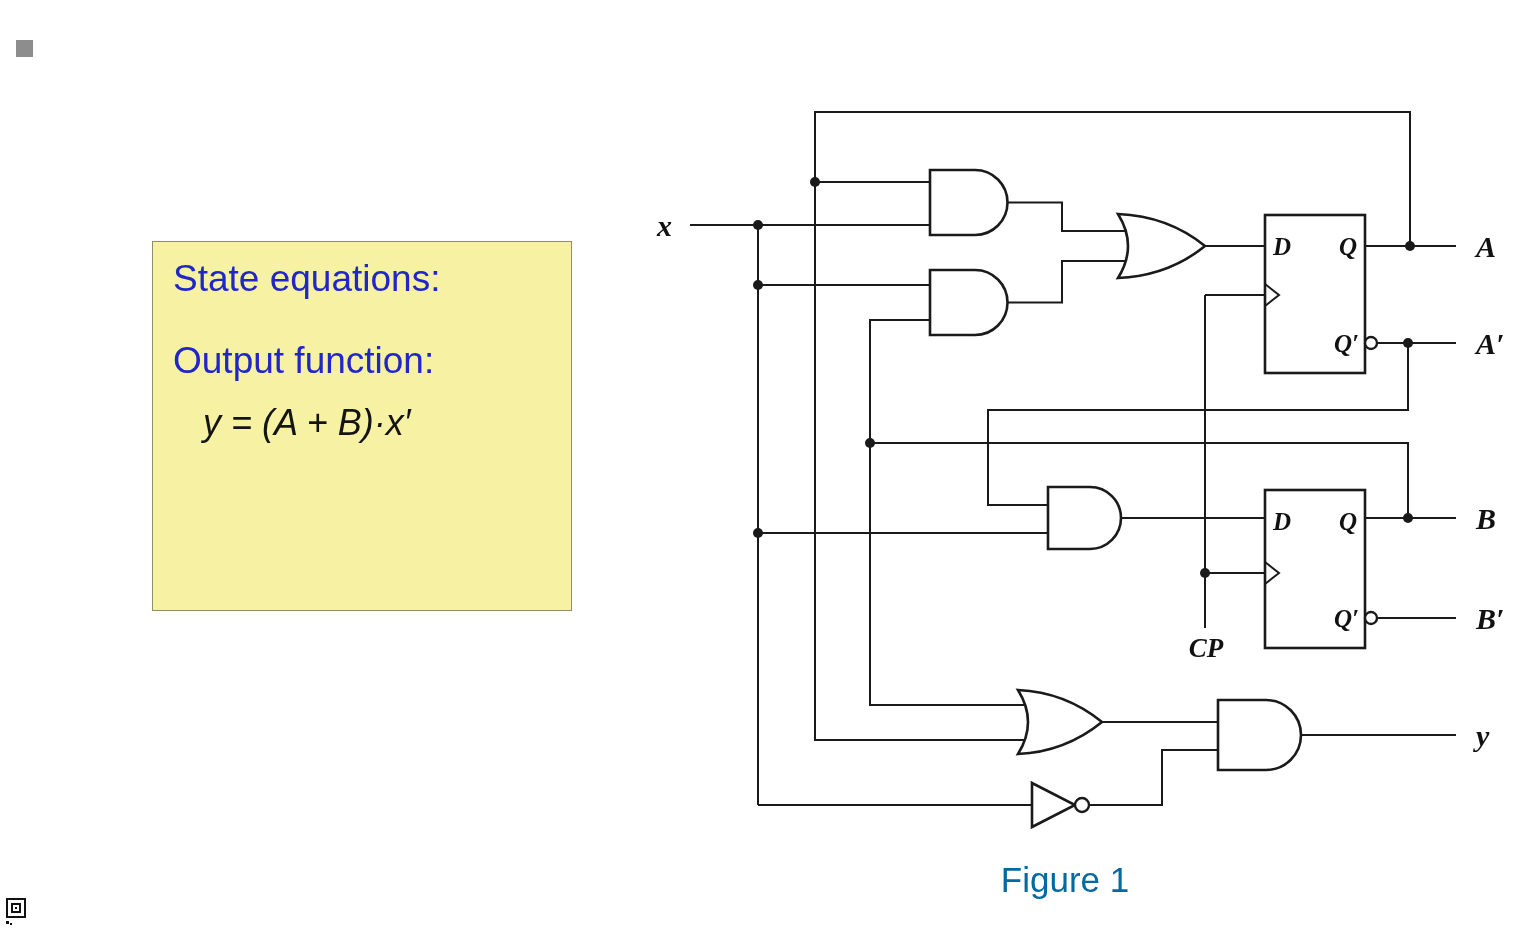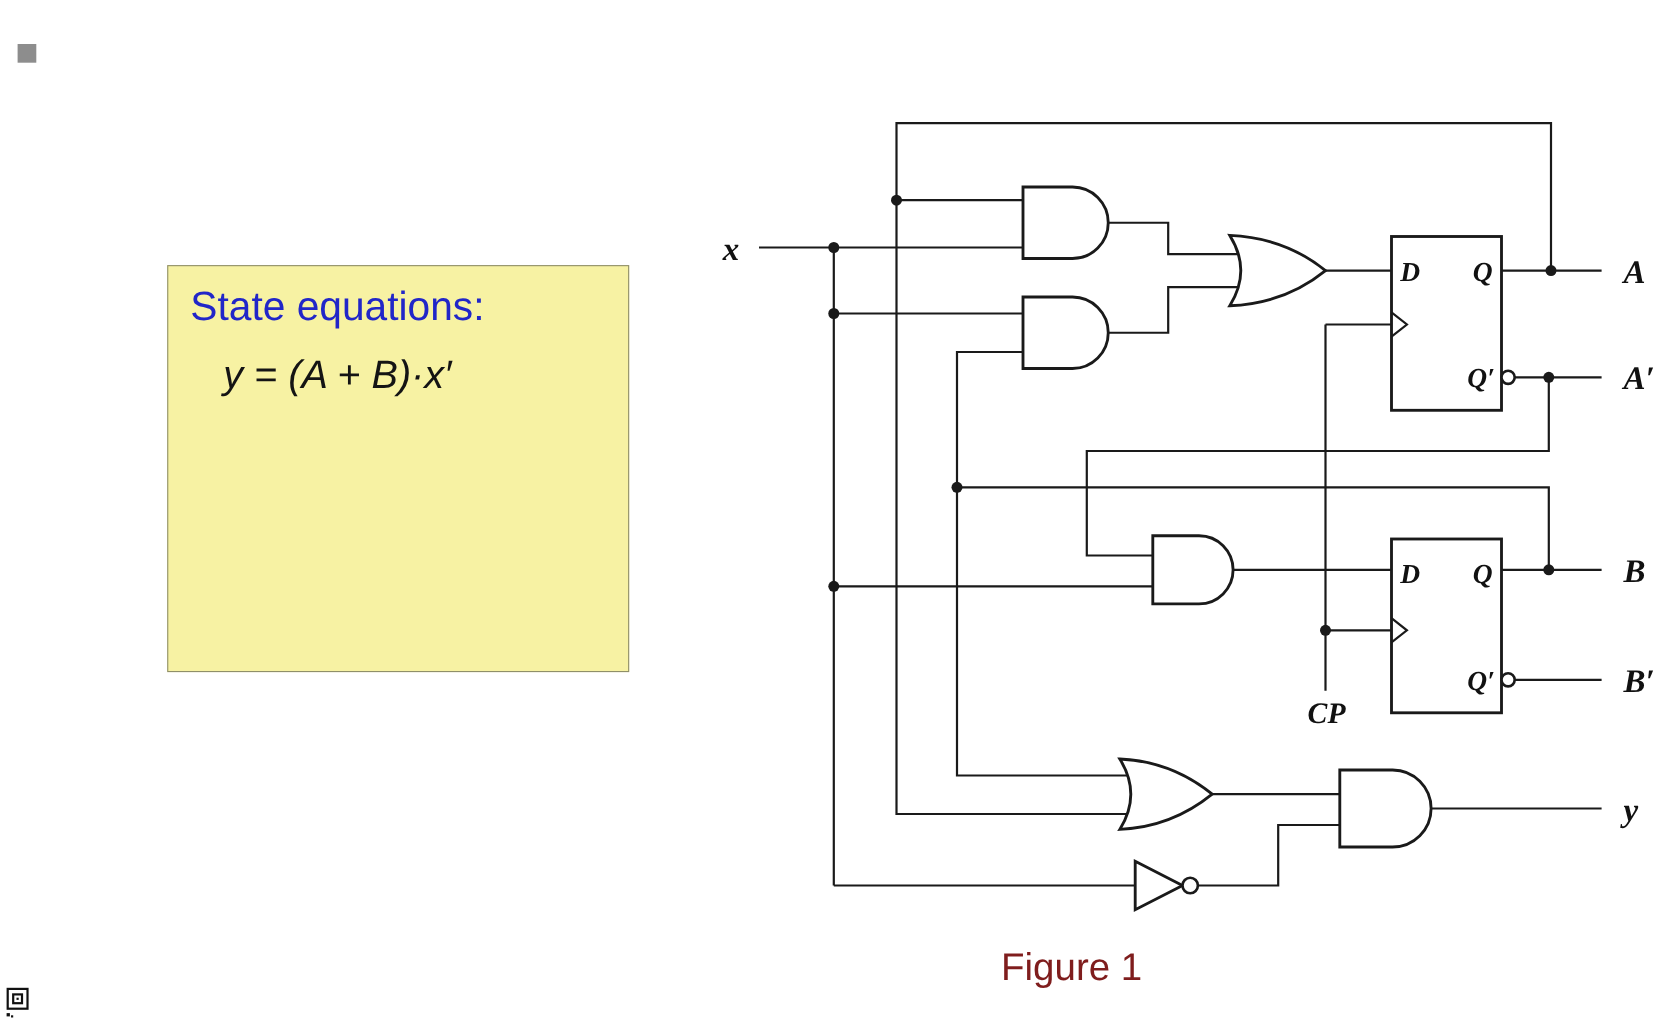--- a/index.html
+++ b/index.html
@@ -56,33 +56,34 @@
     font-size:25px;fill:#111111;
   }
   .cp-label{
     font-family:"Liberation Serif",serif;
     font-style:italic;font-weight:bold;
     font-size:27px;fill:#111111;
   }
   
   .figure-caption{
     position:absolute;left:910px;top:860px;width:310px;
-    font-size:35px;color:#7f1d1d;
+    text-align:center;font-size:35px;color:#0369a1;
   }
   .qr-icon{position:absolute;left:4px;top:897px;}
 </style>
 </head>
 <body>
 
 <div class="slide">
 
   <div class="bullet"></div>
 
   <div class="eq-box">
     <p class="eq-heading">State equations:</p>
+    <p class="eq-heading second">Output function:</p>
     <p class="eq-line">y = (A + B)·x′</p>
   </div>
 
   <svg class="circuit" width="1526" height="932" viewBox="0 0 1526 932">
 
     <g>
       <path class="wire" d="M690,225 H930 M758,225 V805 M758,285 H930 M758,533 H1048 M758,805 H1032"></path>
       <path class="wire" d="M1365,246 H1456 M1410,246 V112 H815 V740 H1030 M815,182 H930"></path>
       <path class="wire" d="M1377,343 H1456 M1408,343 V410 H988 V505 H1048"></path>
       <path class="wire" d="M1365,518 H1456 M1408,518 V443 H870 V320 H930 M870,443 V705 H1030"></path>

